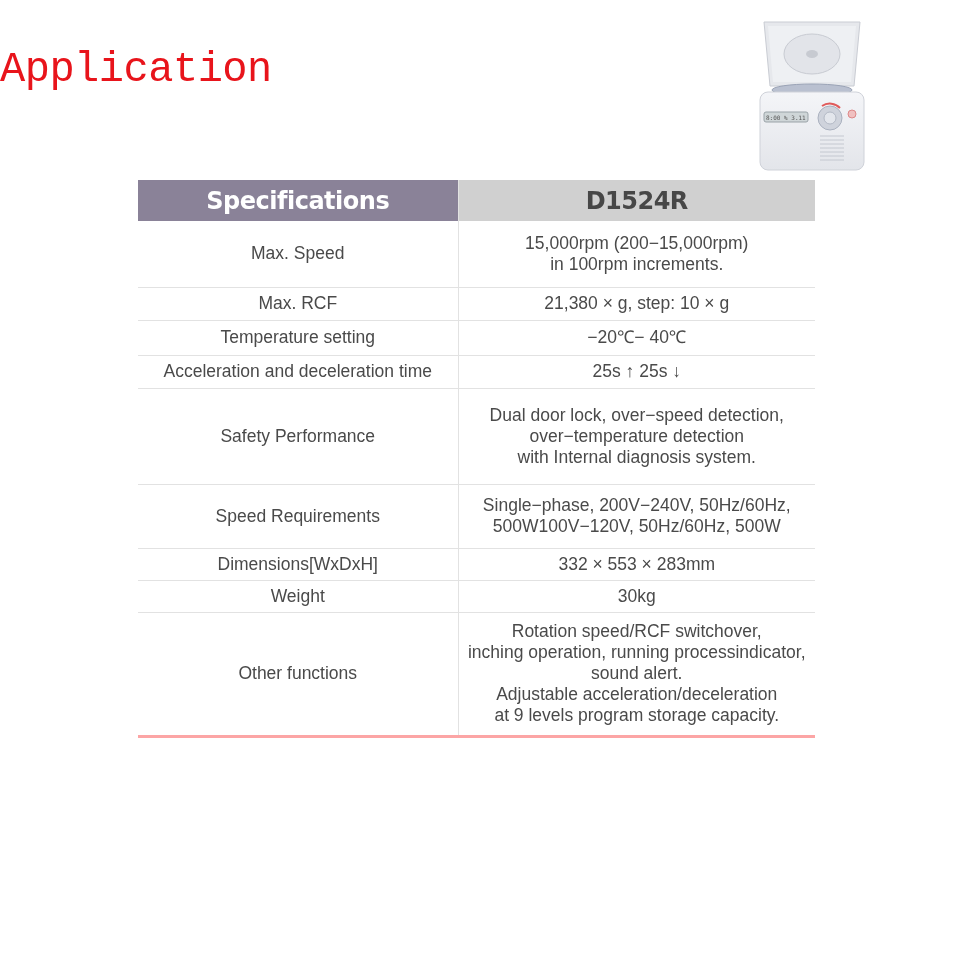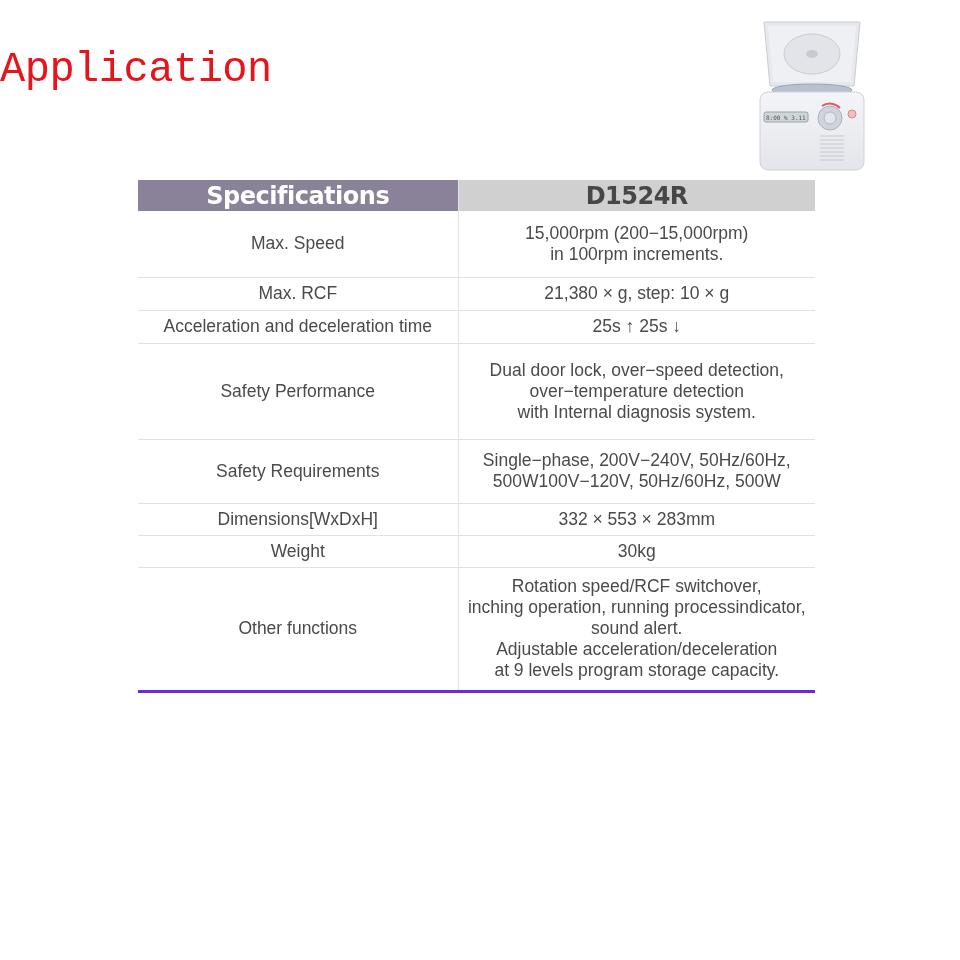--- a/index.html
+++ b/index.html
@@ -12,33 +12,33 @@
   .product {
     position: absolute; left: 750px; top: 8px; width: 124px; height: 168px;
   }
   table.spec {
     position: absolute; left: 138px; top: 180px; width: 677px;
     border-collapse: collapse; table-layout: fixed;
   }
   table.spec col.c1 { width: 320px; }
   table.spec col.c2 { width: 357px; }
   table.spec th {
-    height: 31px; padding: 0; font-family: "DejaVu Sans", sans-serif; font-weight: bold; font-size: 24px;
+    height: 41px; padding: 0; font-family: "DejaVu Sans", sans-serif; font-weight: bold; font-size: 24px;
     letter-spacing: -0.5px;
   }
   th.h-left { background: #8a8298; color: #ffffff; border-right: 1px solid #e2e2e2; }
   th.h-right { background: #d0d0d0; color: #474747; margin-top: 43px; }
   table.spec td {
     padding: 0; text-align: center; vertical-align: middle;
     font-size: 17.5px; line-height: 21px; color: #4a4a4a;
     border-bottom: 1.5px solid #e2e2e2;
   }
   table.spec td.lbl { border-right: 1.5px solid #e2e2e2; }
   table.spec td.val { white-space: pre-line; margin-top: 16px; }
-  tr.last td { border-bottom: 3px solid #6d28d9; }
+  tr.last td { border-bottom: 3px solid #fca5a5; }
 </style>
 </head>
 <body>
 
 <div class="title">Application</div>
 
 <div class="product">
   <svg width="124" height="168" viewBox="0 0 124 168">
     <defs>
       <linearGradient id="bodyg" x1="0" y1="0" x2="0" y2="1">
@@ -90,32 +90,36 @@
   <tbody>
     <tr style="height:66px">
       <td class="lbl">Max. Speed</td>
       <td class="val">15,000rpm (200−15,000rpm)
 in 100rpm increments.</td>
     </tr>
     <tr style="height:33px">
       <td class="lbl">Max. RCF</td>
       <td class="val">21,380 × g, step: 10 × g</td>
     </tr>
+    <tr style="height:35px">
+      <td class="lbl">Temperature setting</td>
+      <td class="val">−20℃− 40℃</td>
+    </tr>
     <tr style="height:33px">
       <td class="lbl">Acceleration and deceleration time</td>
       <td class="val">25s ↑ 25s ↓</td>
     </tr>
     <tr style="height:96px">
       <td class="lbl">Safety Performance</td>
       <td class="val">Dual door lock, over−speed detection,
 over−temperature detection
 with Internal diagnosis system.</td>
     </tr>
     <tr style="height:64px">
-      <td class="lbl">Safety Requirements</td>
+      <td class="lbl">Speed Requirements</td>
       <td class="val">Single−phase, 200V−240V, 50Hz/60Hz,
 500W100V−120V, 50Hz/60Hz, 500W</td>
     </tr>
     <tr style="height:32px">
       <td class="lbl">Dimensions[WxDxH]</td>
       <td class="val">332 × 553 × 283mm</td>
     </tr>
     <tr style="height:32px">
       <td class="lbl">Weight</td>
       <td class="val">30kg</td>

